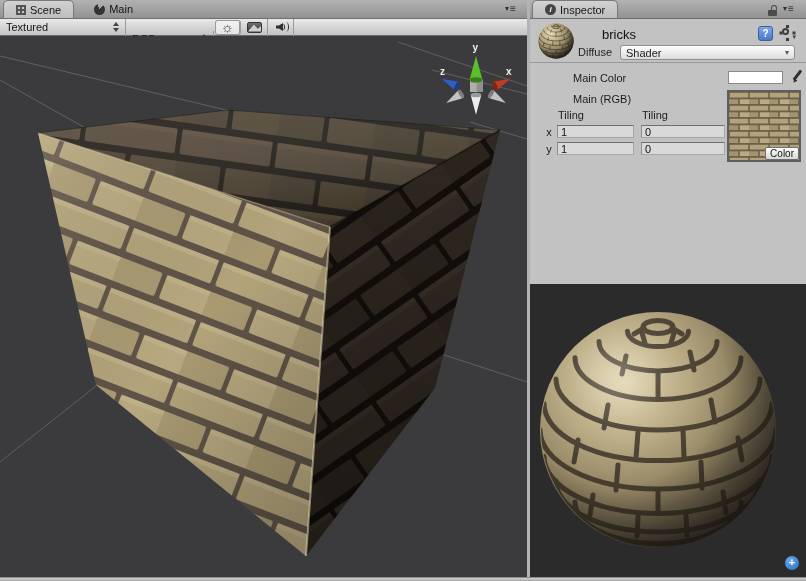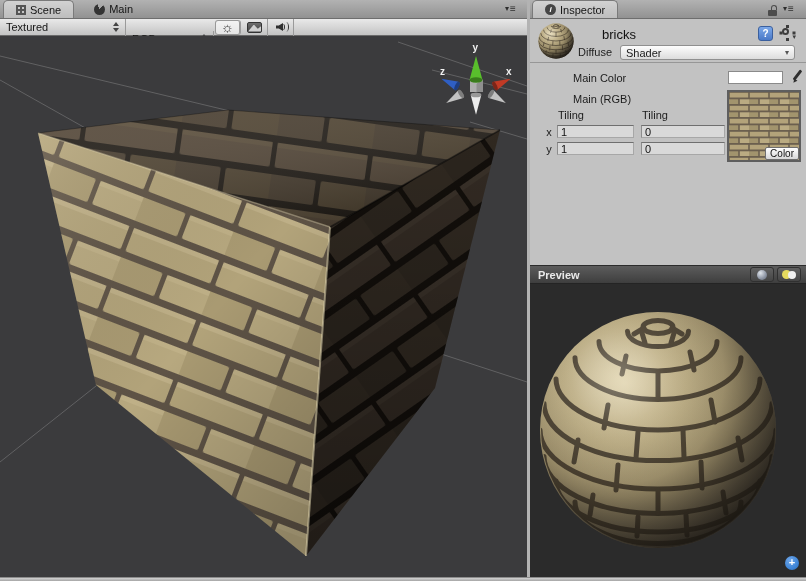--- a/index.html
+++ b/index.html
@@ -359,32 +359,20 @@
 
       <div class="axis-label" style="left:14px;top:107px;">x</div>
       <input class="num-field" style="left: 27px; top: 106px; width: 77px;" value="1">
       <input class="num-field" style="left: 111px; top: 106px; width: 84px;" value="0">
 
       <div class="axis-label" style="left:14px;top:124px;">y</div>
       <input class="num-field" style="left: 27px; top: 123px; width: 77px;" value="1">
       <input class="num-field" style="left: 111px; top: 123px; width: 84px;" value="0">
     </div>
 
-    <div class="preview-header">
-      <span class="preview-title">Preview</span>
-      <div class="ph-btn first">
-        <span class="sphere-dot"></span>
-      </div>
-      <div class="ph-btn last">
-        <span class="light-dots">
-            <span class="y"></span>
-            <span class="w"></span>
-          </span>
-      </div>
-    </div>
 
     <div class="preview-viewport">
       <svg width="240" height="240" viewBox="0 0 240 240" style="position:absolute;left:8px;top:26px;">
         <use href="#sphereArt"></use>
       </svg>
       <div class="plus-btn">+</div>
     </div>
   </div>
 
   <div class="bottom-strip"></div>

